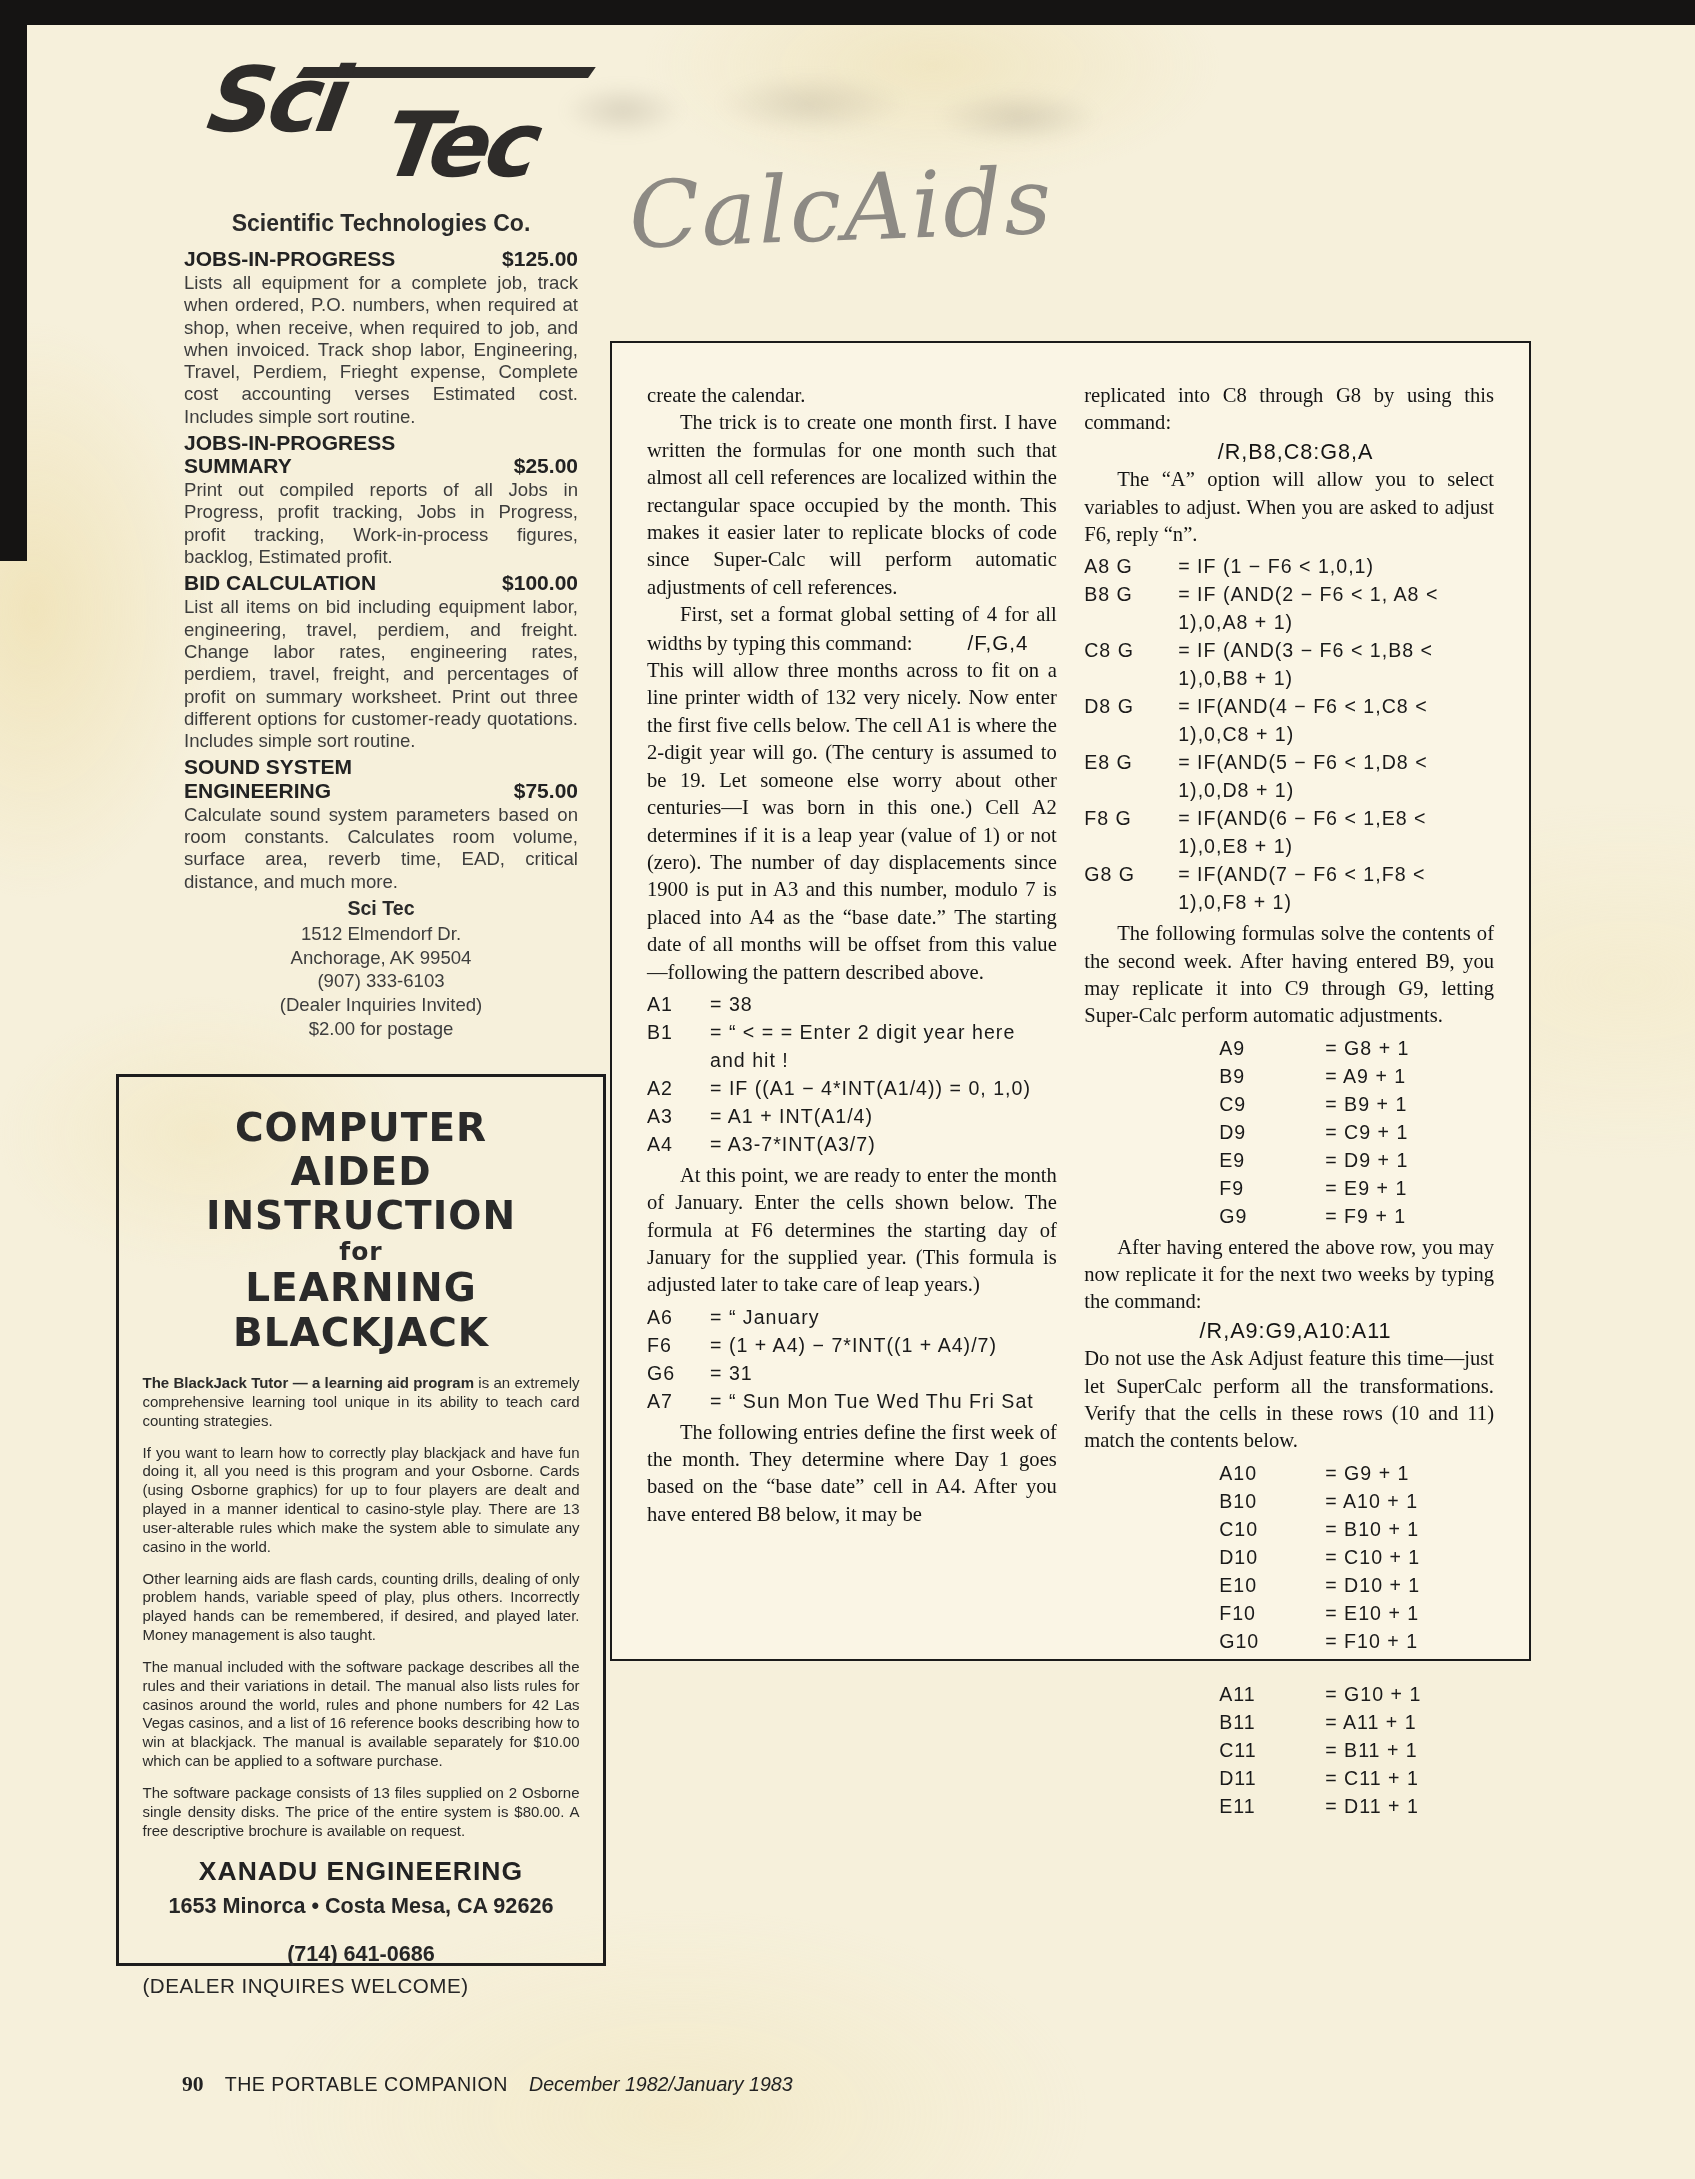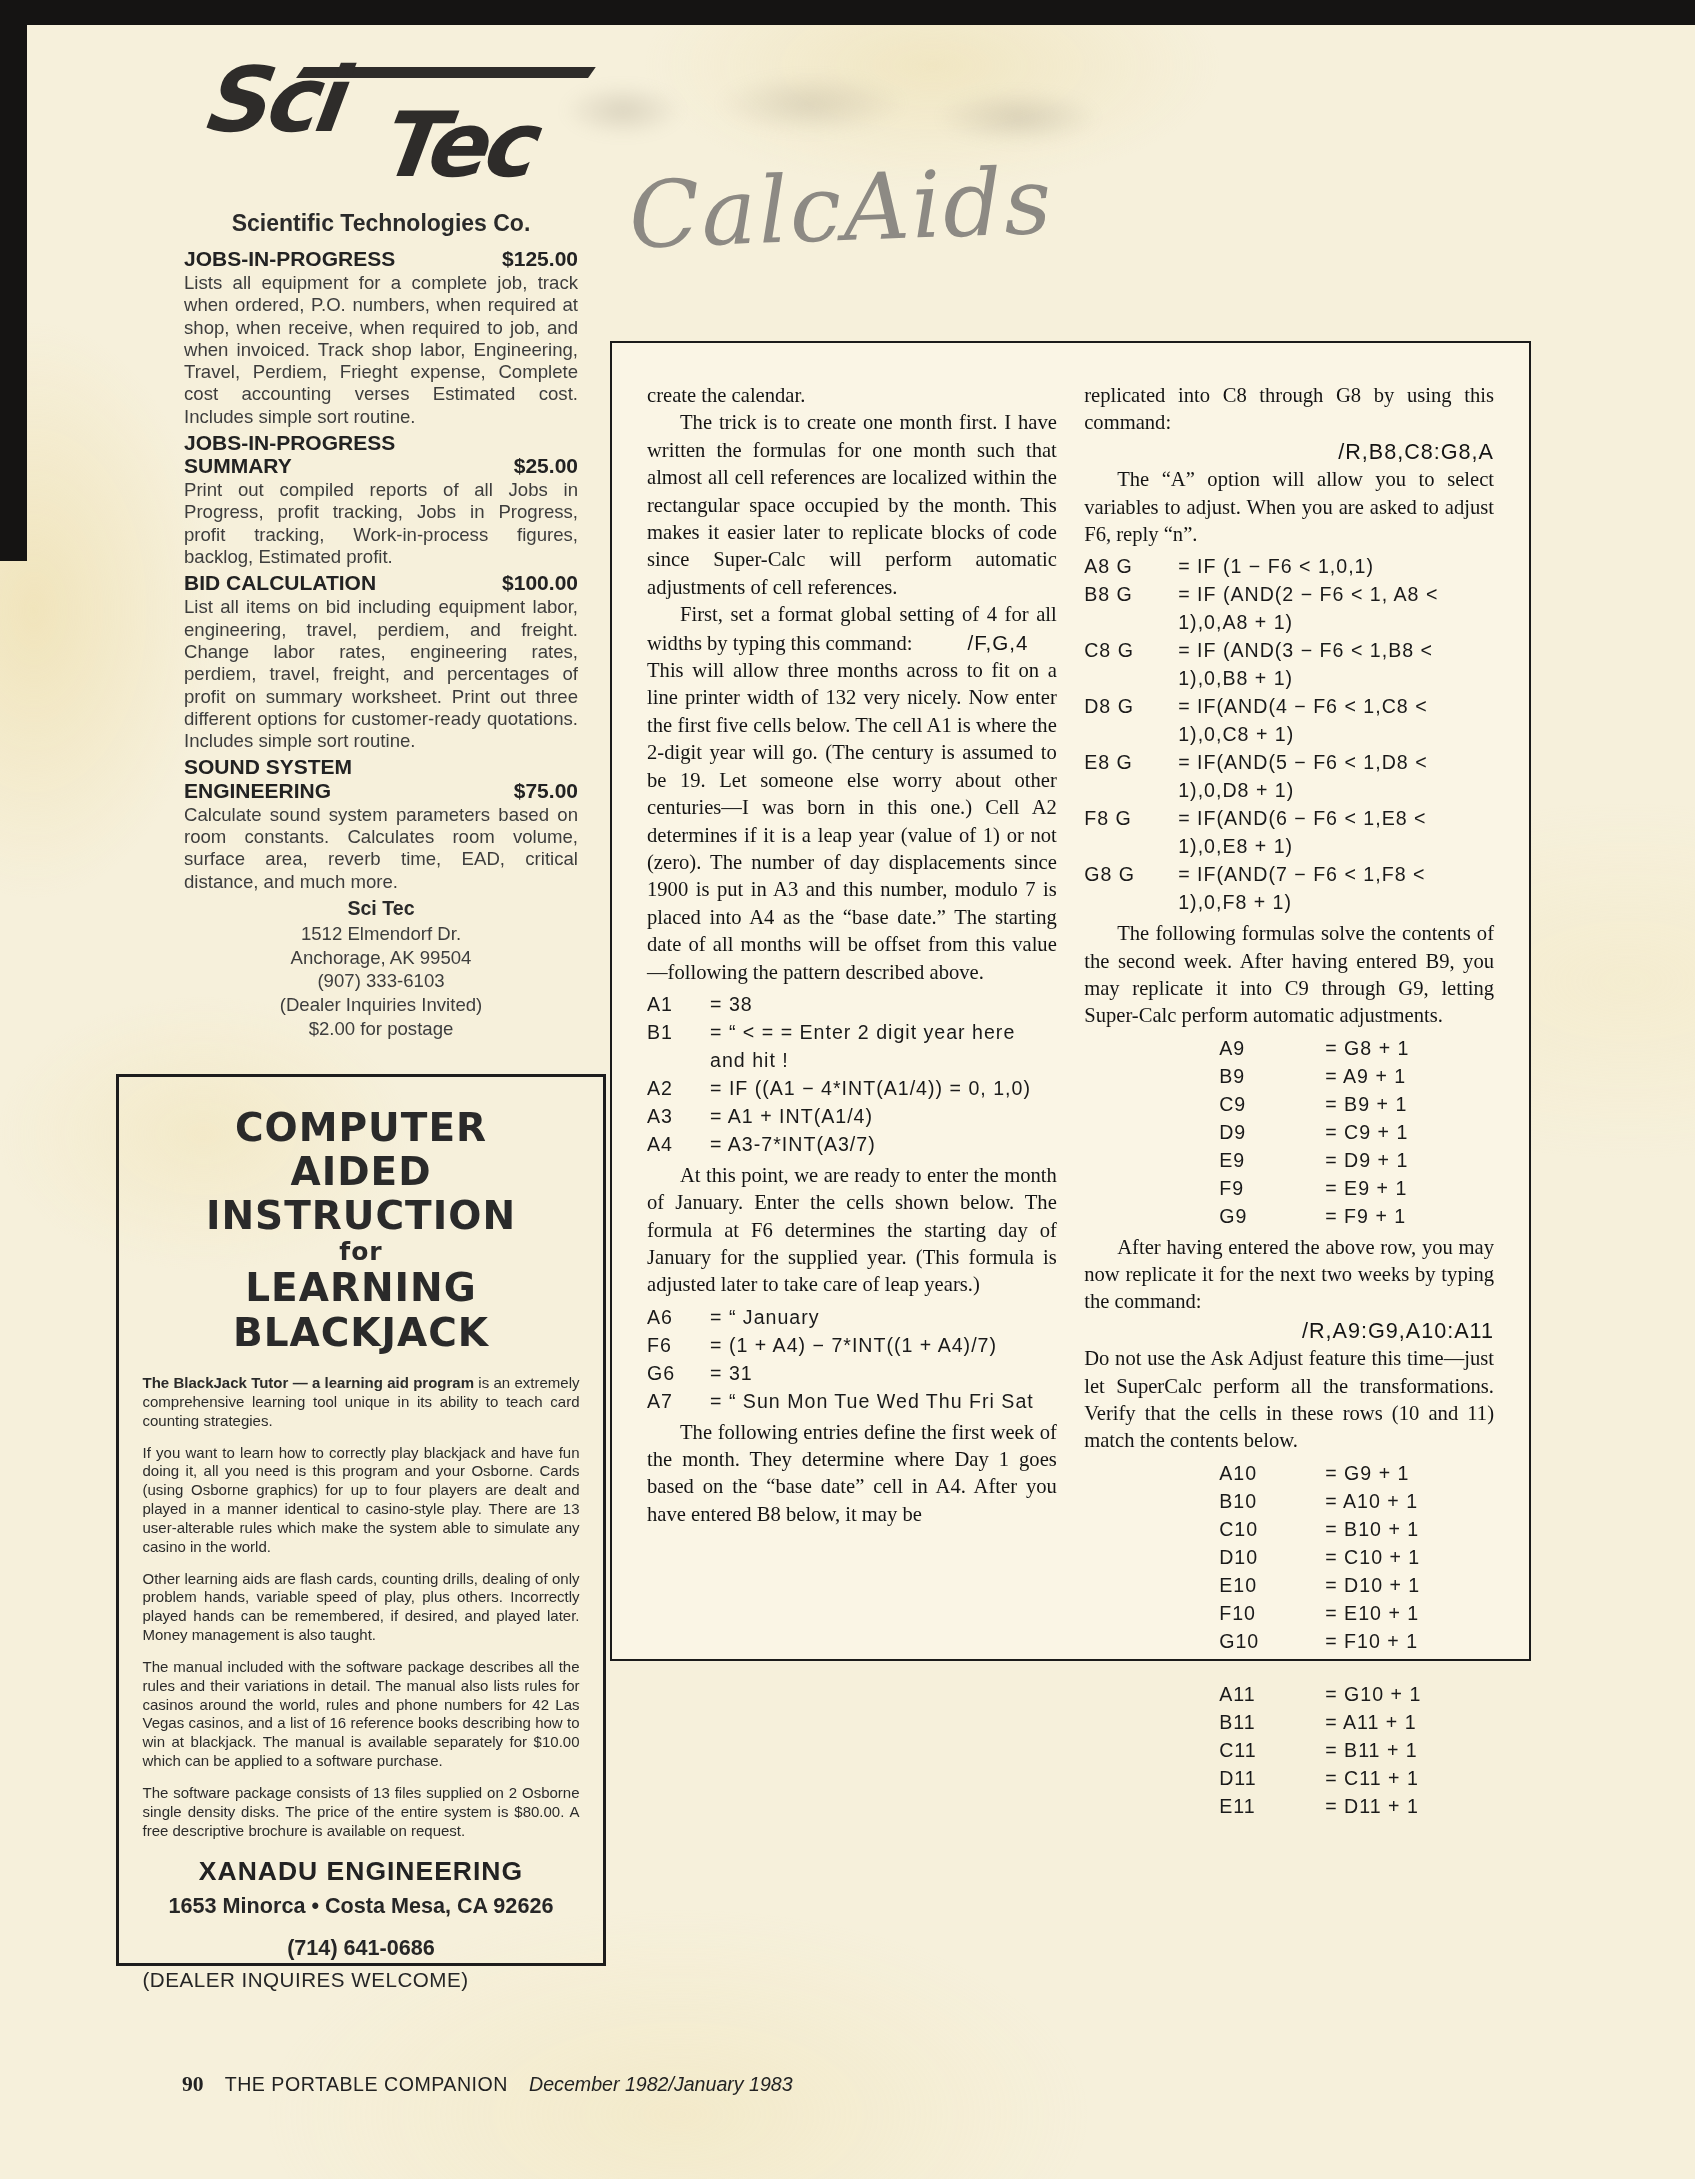--- a/index.html
+++ b/index.html
@@ -41,32 +41,32 @@
 
   
   .bj{position:absolute;left:116px;top:1074px;width:490px;height:892px;border:3.9px solid #1d1d1d;box-sizing:border-box;padding:29px 23.5px 25.5px;color:#262626;}
   .bj-title{text-align:center;font-family:"DejaVu Sans",sans-serif;font-weight:bold;color:#2a2a2a;margin-bottom:19.6px;}
   .bj-title div{font-size:39px;line-height:1.13;letter-spacing:1px;}
   .bj-title div:nth-of-type(4){font-size:25px;}
   .bj-para{font-size:15px;line-height:1.26;text-align:justify;margin:0 0 12.7px;color:#2b2b2b;}
   .bj-intro b{font-weight:bold;}
   .bj-company{text-align:center;font-size:26.5px;font-weight:bold;letter-spacing:1px;margin-top:15.7px;color:#222;}
   .bj-address{text-align:center;font-size:21.6px;font-weight:bold;margin-top:5.9px;}
-  .bj-phone{text-align:center;font-size:21.6px;font-weight:bold;margin-top:16px;}
+  .bj-phone{text-align:center;font-size:21.6px;font-weight:bold;margin-top:22px;}
   .bj-dealer{text-align:left;font-size:20.6px;margin-top:7px;letter-spacing:0.5px;}
 
   
   .calcaids{position:absolute;left:629px;top:155px;z-index:5;font-family:"DejaVu Serif",serif;font-style:italic;font-size:92px;color:#8d8a84;transform:rotate(-2deg);letter-spacing:2px;}
   .article-box{position:absolute;left:610px;top:341px;width:921px;height:1320px;border:2.9px solid #1b1b1b;box-sizing:border-box;background:#faf5e5;}
   .cols{display:flex;gap:27.4px;padding:39px 35px 0;}
   .col{flex:1;font-family:"Liberation Serif",serif;font-size:20.6px;line-height:27.4px;color:#141414;text-align:justify;}
   .a-p{margin:0;}
   .a-p.indent{text-indent:33px;}
   .cmd-inline{font-family:"Liberation Sans",sans-serif;font-size:20.6px;letter-spacing:1px;margin-left:55px;white-space:nowrap;}
-  .cmd-line{font-family:"Liberation Sans",sans-serif;font-size:21.6px;letter-spacing:1px;margin:1px 0 1px 13px;text-align:right;}
+  .cmd-line{font-family:"Liberation Sans",sans-serif;font-size:21.6px;letter-spacing:1px;margin:1px 0 1px 13px;text-align:center;}
   .fgroup{font-family:"Liberation Sans",sans-serif;font-size:19.6px;line-height:28px;margin:3.9px 0;text-align:left;color:#1a1a1a;}
   .frow{display:flex;}
   .fcell{flex:0 0 63px;letter-spacing:1px;}
   .fexpr{flex:1;letter-spacing:1px;}
   .fgroup.wide .fcell{flex:0 0 94px;}
   .fgroup.centered .frow{padding-left:135px;}
   .fgroup.centered .fcell{flex:0 0 106px;}
   .fgroup.gap-top{margin-top:25.5px;}
 
   

